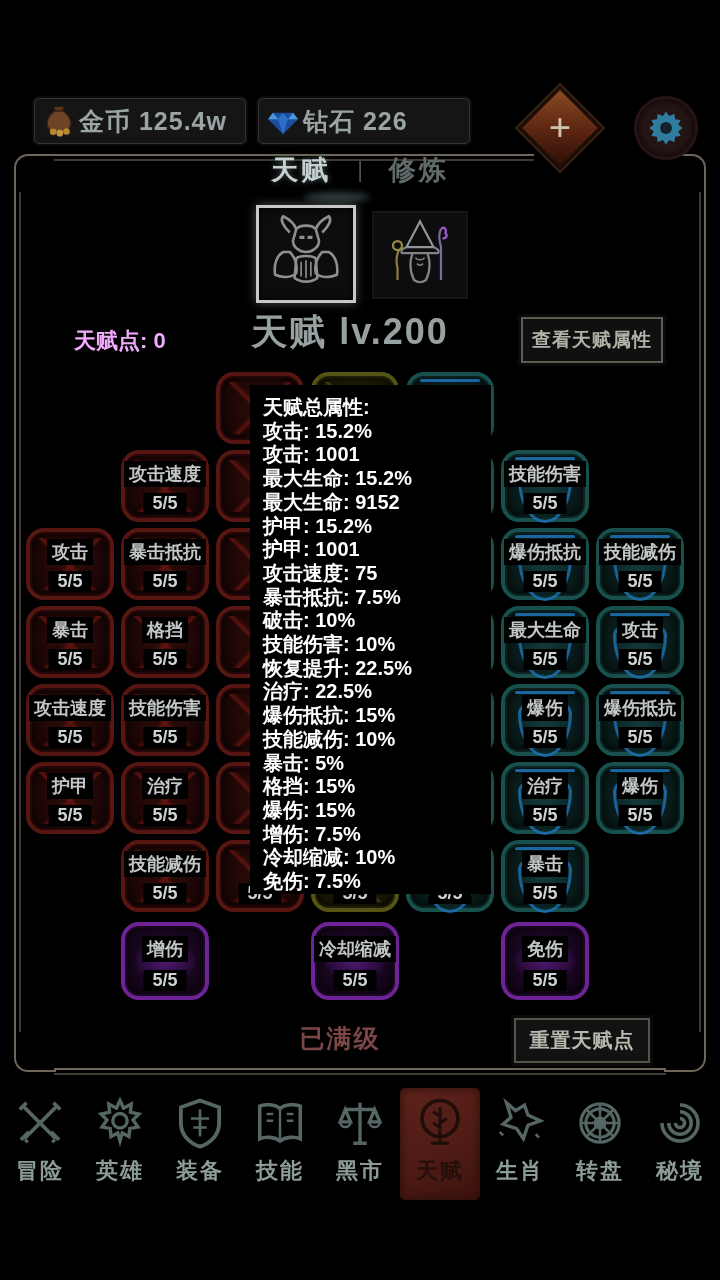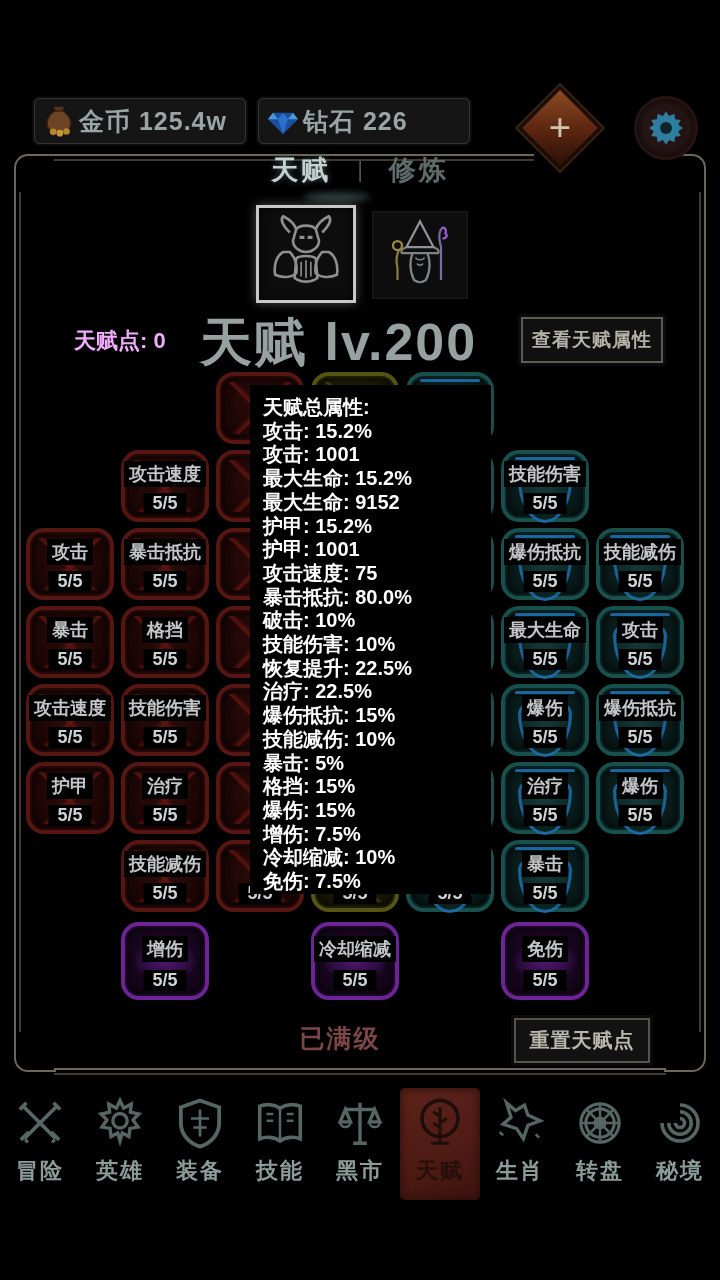--- a/index.html
+++ b/index.html
@@ -38,22 +38,22 @@
   #tab-divider{color:#4a5252;font-size:22px;}
   #tab-smudge{position:absolute;left:304px;top:192px;width:66px;height:10px;background:#2c3a3a;
         border-radius:50%;filter:blur(3px);}
   
   .portrait{position:absolute;background:#0d0d0d;display:flex;align-items:center;justify-content:center;}
   #portrait-warrior{left:256px;top:205px;width:94px;height:92px;border:3px solid #c8c8c8;
         box-shadow:0 0 10px #8a8a8a88,inset 0 0 8px #000;}
   #portrait-mage{left:372px;top:211px;width:92px;height:84px;border:2px solid #151515;}
   
   #talent-points{position:absolute;left:74px;top:326px;font-size:22px;font-weight:bold;color:#f0abfc;}
-  #talent-level{position:absolute;left:200px;top:308px;width:300px;text-align:left;
-        font-size:52px;font-weight:bold;color:#97a1a1;letter-spacing:2px;}
+  #talent-level{position:absolute;left:200px;top:308px;width:300px;text-align:center;
+        font-size:36px;font-weight:bold;color:#97a1a1;letter-spacing:2px;}
   #view-attrs-btn{position:absolute;left:521px;top:317px;width:138px;height:42px;background:#101010;
         border:2px solid #5f5c52;box-shadow:0 0 0 3px #0a0a0a;display:flex;align-items:center;
         justify-content:center;font-size:19px;font-weight:bold;color:#b2b2a8;letter-spacing:1px;}
   
   #talent-grid{position:absolute;left:0;top:0;width:720px;height:1280px;}
   .node{position:absolute;width:88px;height:72px;border-radius:18px;box-sizing:border-box;}
   .node .nlabel{position:absolute;top:7px;left:50%;transform:translateX(-50%);background:#000;
         color:#c2c6c6;font-size:18px;font-weight:bold;padding:1px 5px;white-space:nowrap;z-index:2;}
   .node .nlevel{position:absolute;top:39px;left:50%;transform:translateX(-50%);background:#000;
         color:#cdd2d2;font-size:18px;font-weight:bold;padding:0 9px;z-index:2;}
@@ -384,21 +384,21 @@
 
   <div id="stats-popup">
       <div class="pline">天赋总属性:</div>
       <div class="pline">攻击: 15.2%</div>
       <div class="pline">攻击: 1001</div>
       <div class="pline">最大生命: 15.2%</div>
       <div class="pline">最大生命: 9152</div>
       <div class="pline">护甲: 15.2%</div>
       <div class="pline">护甲: 1001</div>
       <div class="pline">攻击速度: 75</div>
-      <div class="pline">暴击抵抗: 80.0%</div>
+      <div class="pline">暴击抵抗: 7.5%</div>
       <div class="pline">破击: 10%</div>
       <div class="pline">技能伤害: 10%</div>
       <div class="pline">恢复提升: 22.5%</div>
       <div class="pline">治疗: 22.5%</div>
       <div class="pline">爆伤抵抗: 15%</div>
       <div class="pline">技能减伤: 10%</div>
       <div class="pline">暴击: 5%</div>
       <div class="pline">格挡: 15%</div>
       <div class="pline">爆伤: 15%</div>
       <div class="pline">增伤: 7.5%</div>

